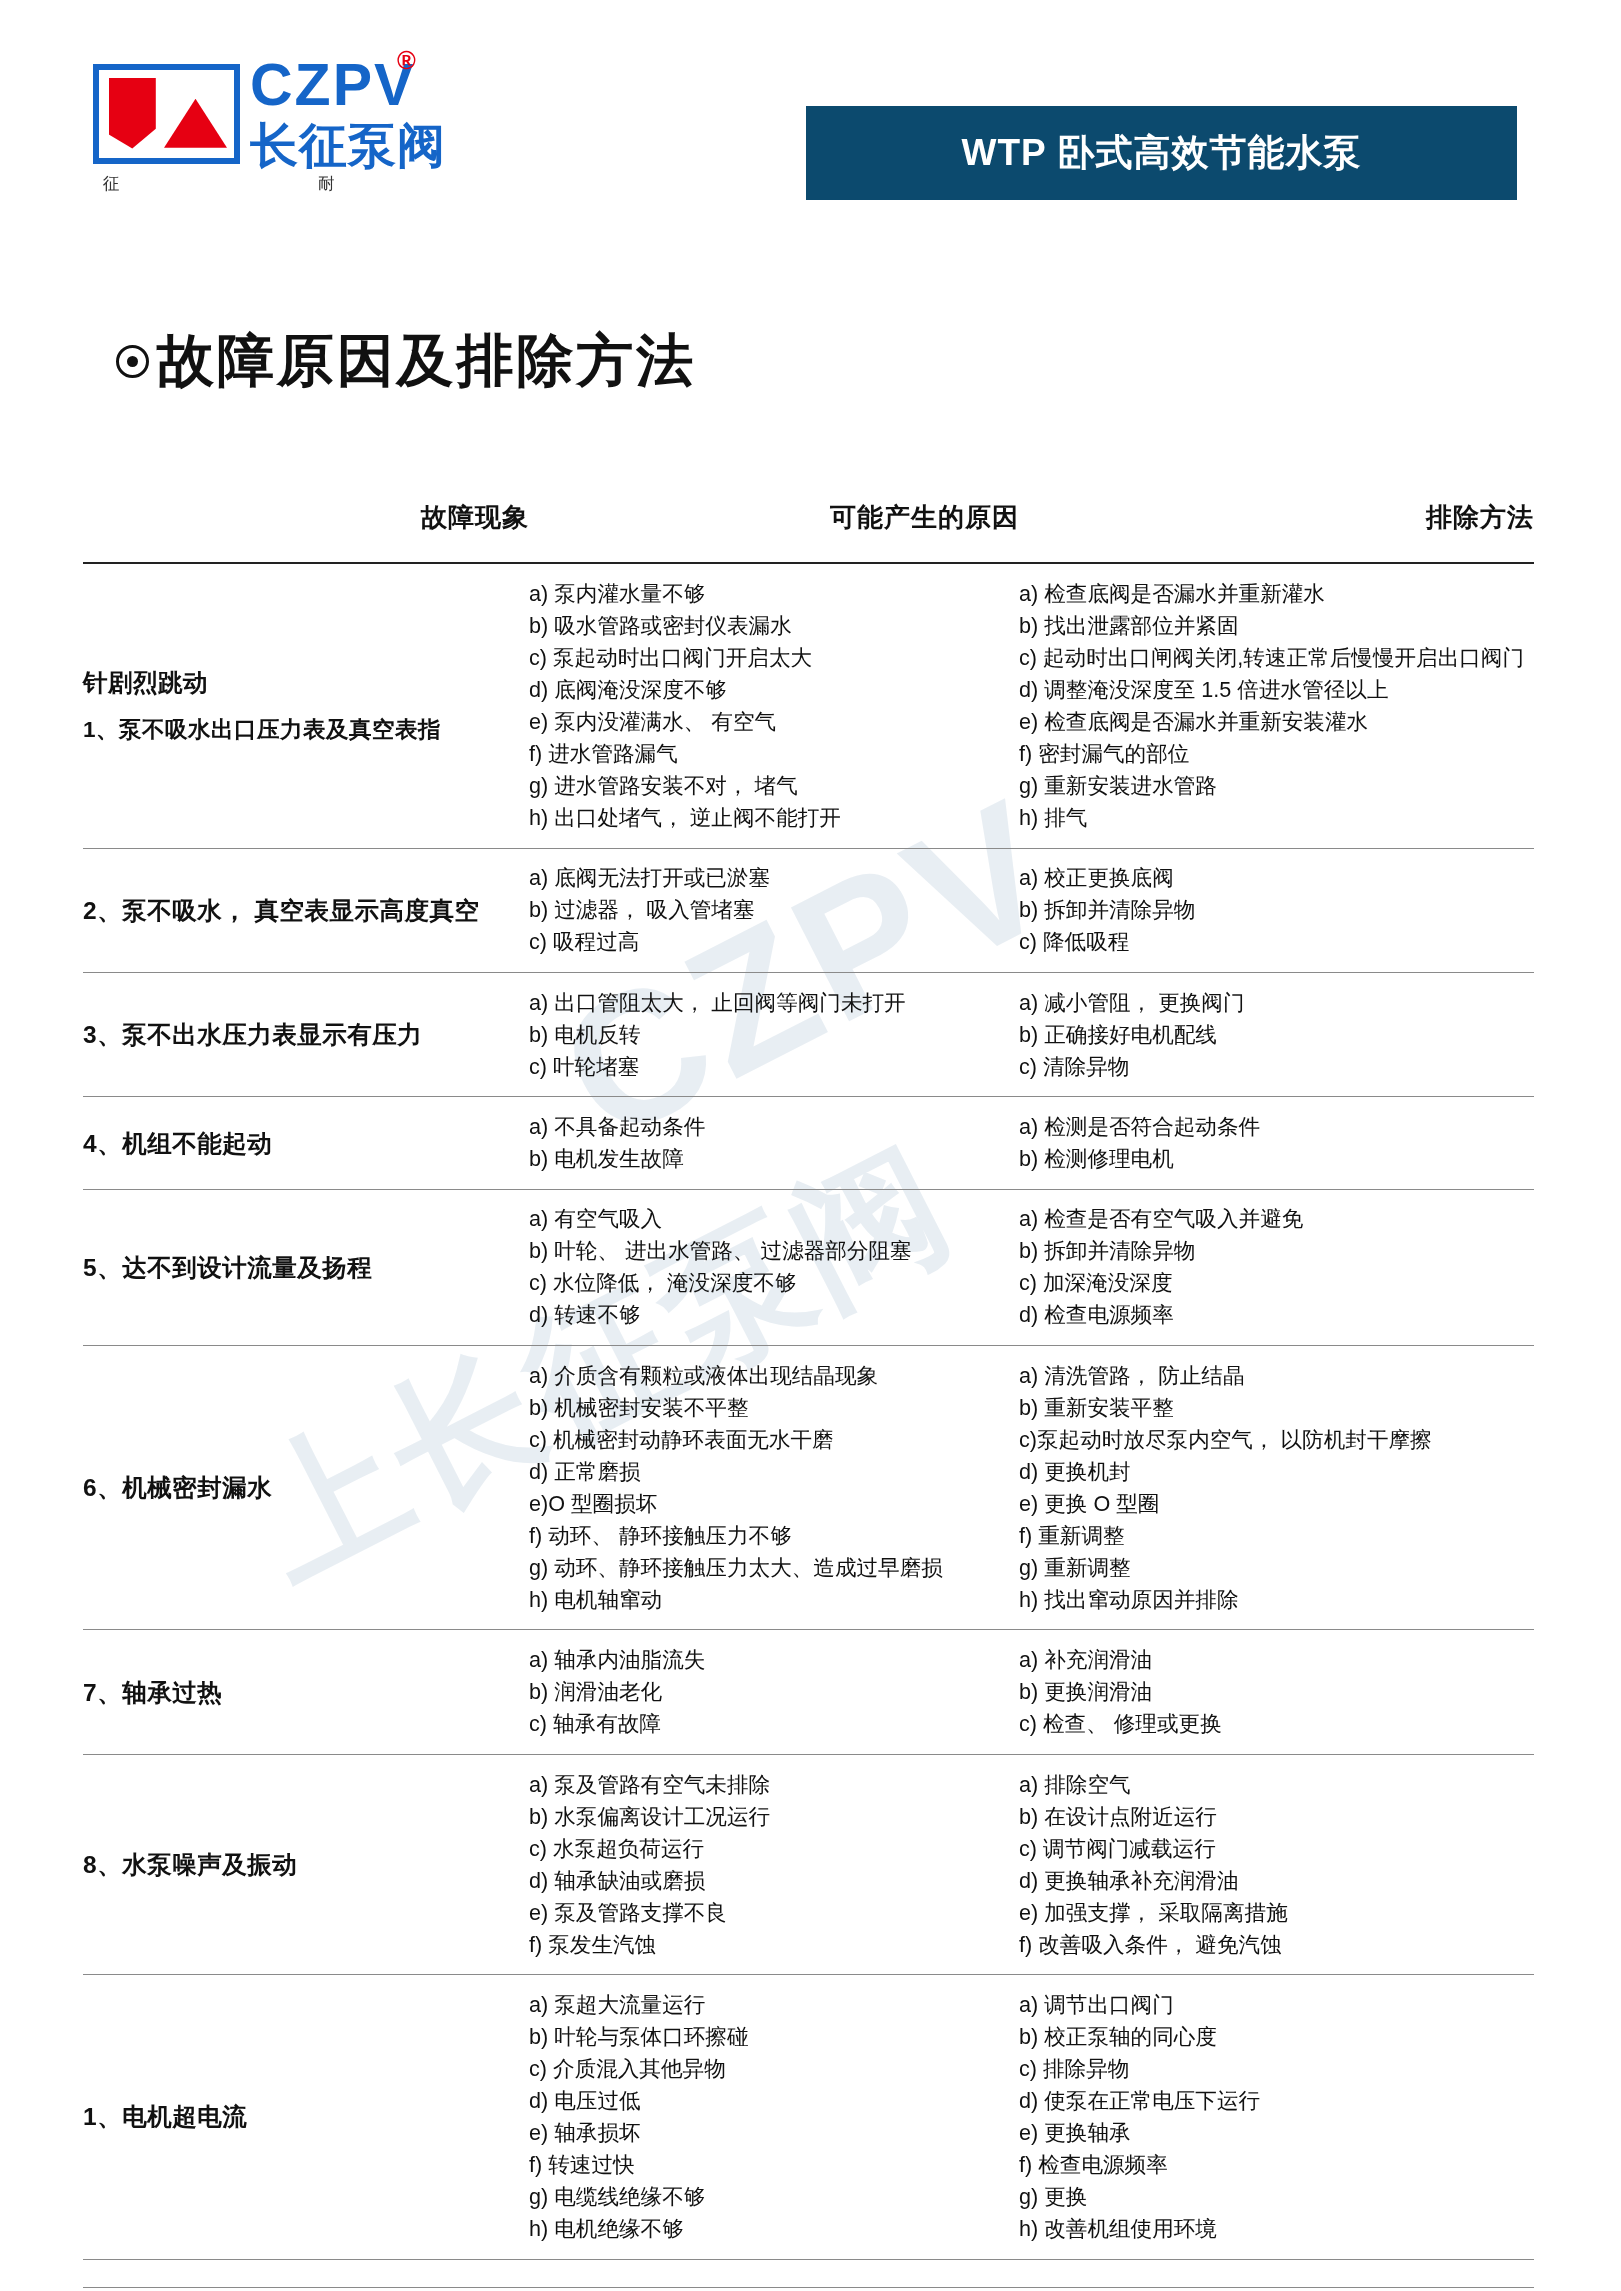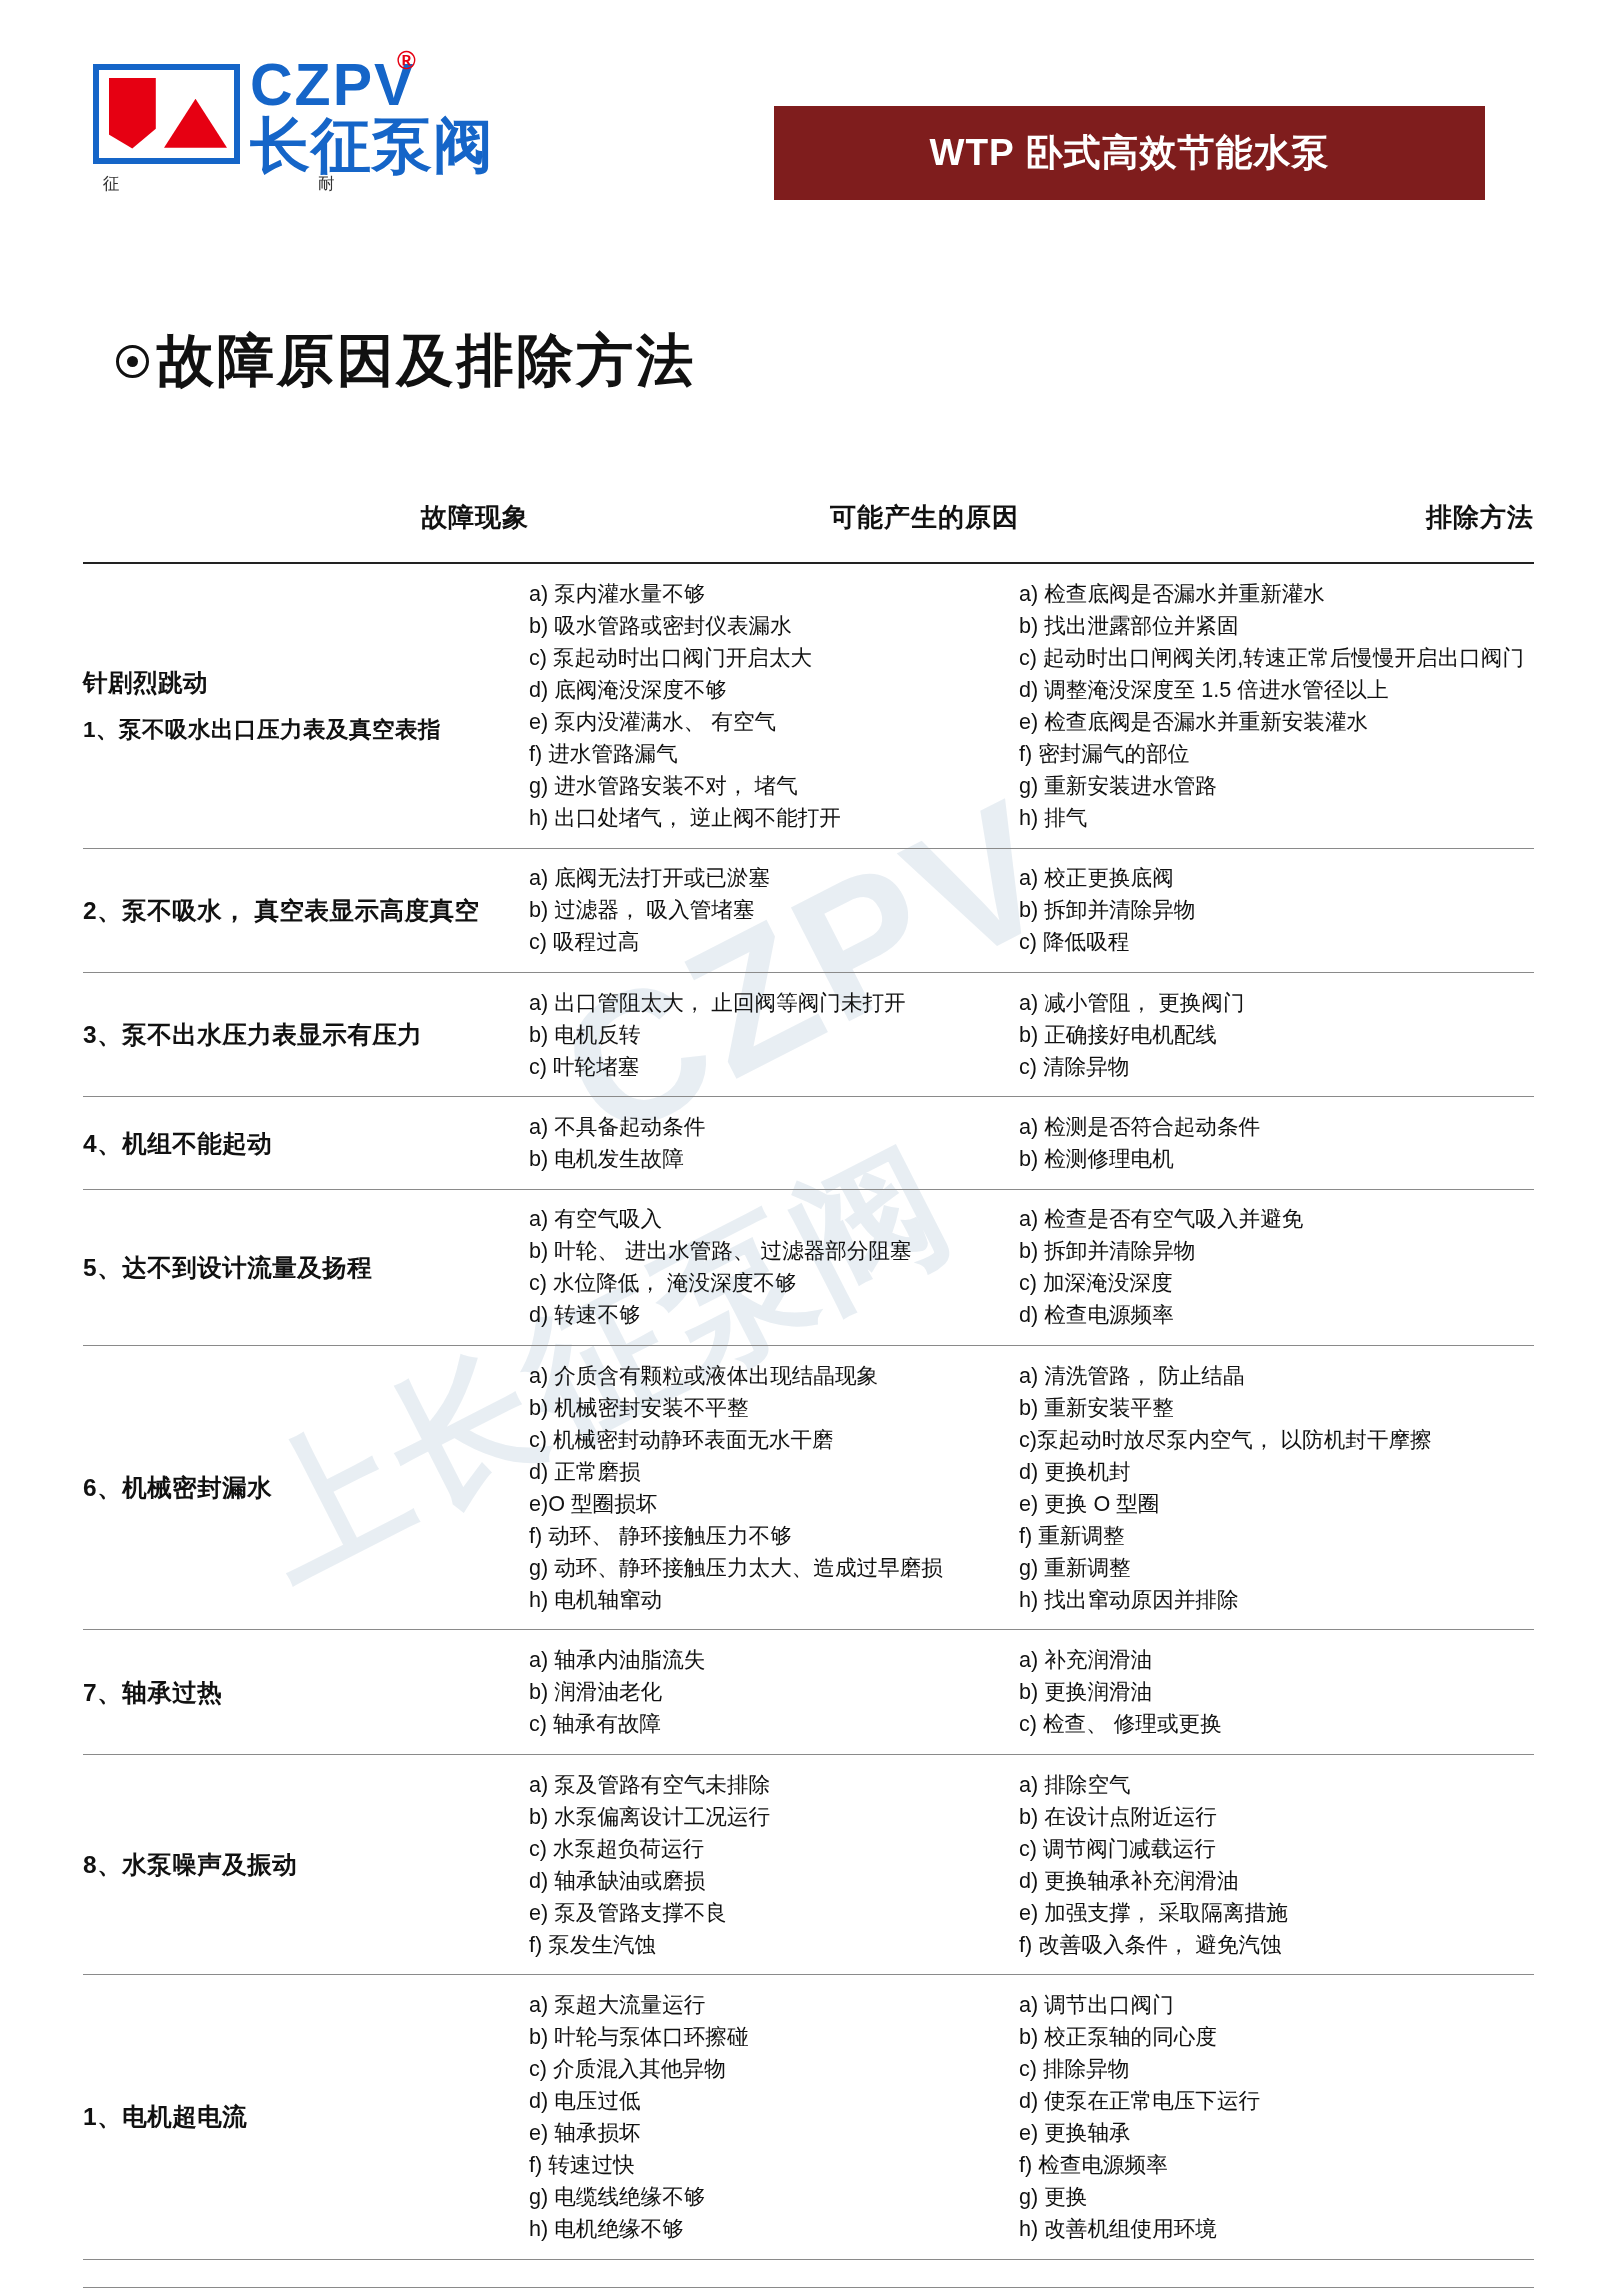--- a/index.html
+++ b/index.html
@@ -71,21 +71,21 @@
     font-weight: bold;
   }
   .logo-czpv {
     font-size: 59px;
     letter-spacing: 2px;
     color: #1565c8;
     line-height: 63px;
     font-family: "Liberation Sans", sans-serif;
   }
   .logo-cn {
-    font-size: 60px;
+    font-size: 48px;
     color: #1565c8;
     line-height: 57px;
     font-weight: bold;
     letter-spacing: 1px;
   }
   .logo-reg {
     position: absolute;
     left: 147px;
     top: -7.8px;
     font-size: 25.5px;
@@ -99,25 +99,25 @@
     width: 421px;
     font-size: 16.7px;
     color: #333;
     letter-spacing: 5.9px;
   }
   .logo-sub span.l { position: absolute; left: 9.8px; }
   .logo-sub span.r { position: absolute; left: 225px; }
 
   .title-bar {
     position: absolute;
-    left: 774px;
+    left: 806px;
     top: 106px;
     width: 711px;
     height: 94px;
-    background: #7f1d1d;
+    background: #0c4a6e;
     color: #ffffff;
     font-size: 37px;
     font-weight: bold;
     display: flex;
     align-items: center;
     justify-content: center;
     letter-spacing: 1px;
   }
 
   

